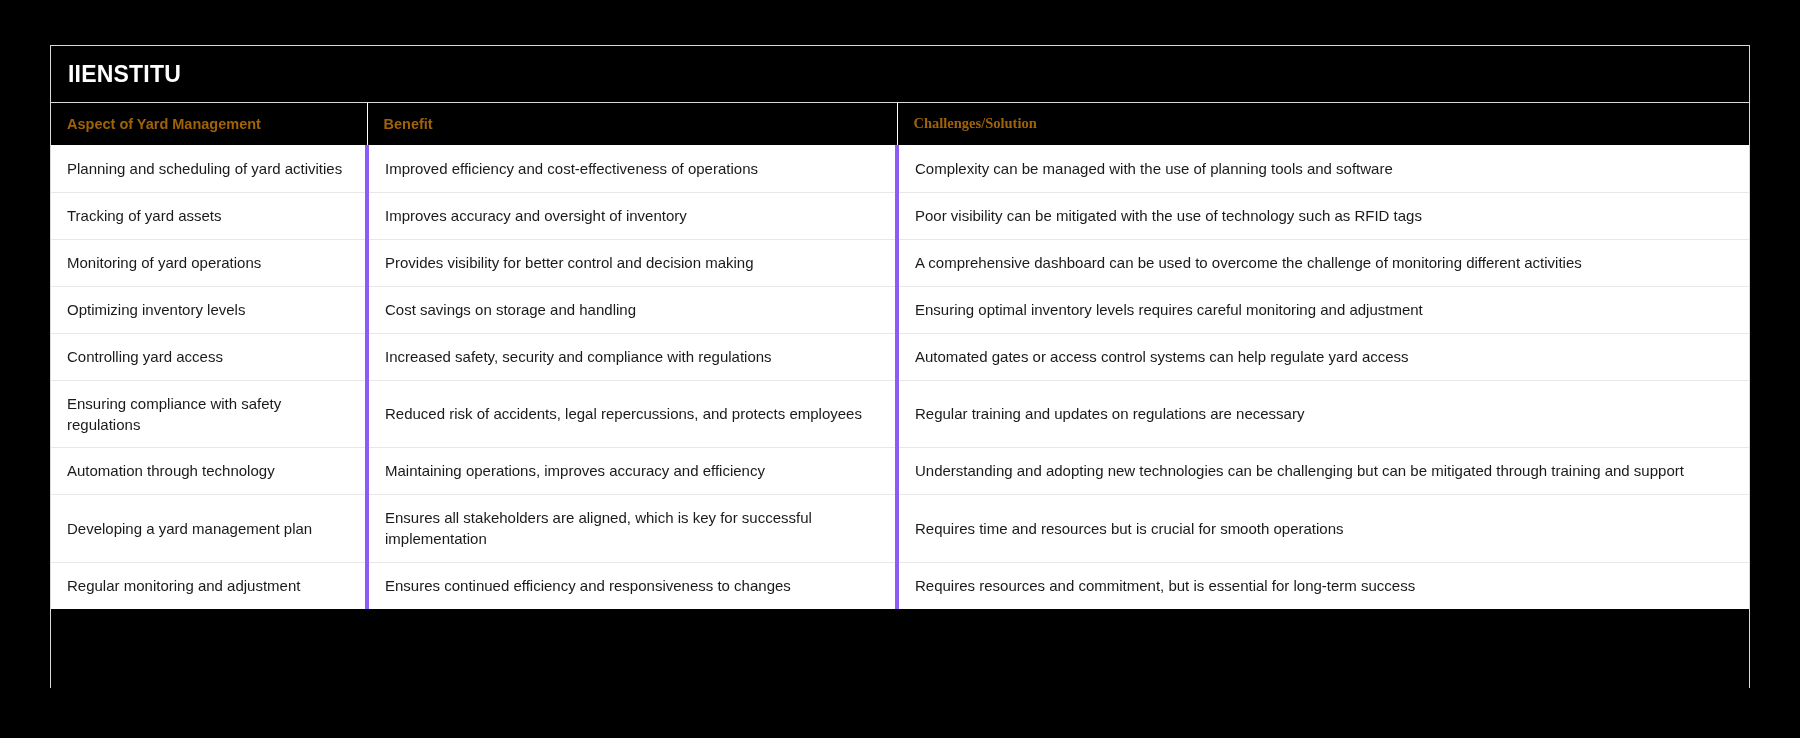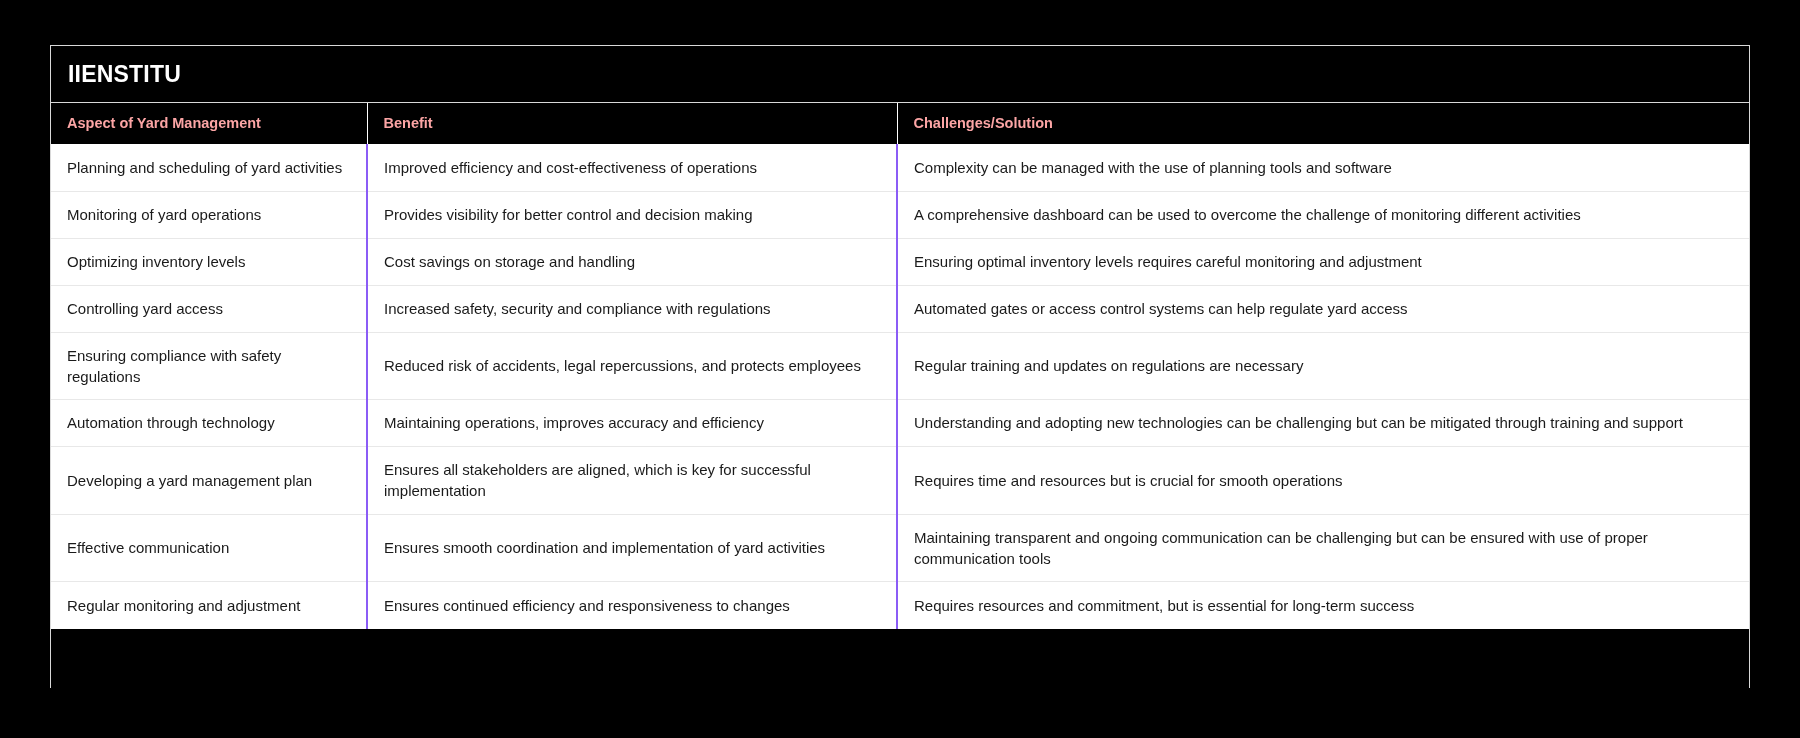--- a/index.html
+++ b/index.html
@@ -60,39 +60,39 @@
     table-layout: fixed;
     background: #ffffff;
   }
 
   table.ym-table col.c1 { width: 316px; }
   table.ym-table col.c2 { width: 530px; }
   table.ym-table col.c3 { width: 852px; }
 
   thead th {
     background: #000000;
-    color: #fca5a5;
+    color: #a16207;
     font-size: 14.5px;
     font-weight: bold;
     text-align: left;
     padding: 12px 16px 13px 16px;
     border-right: 1px solid #ffffff;
     vertical-align: middle;
     white-space: nowrap;
   }
-  thead th:last-child { border-right: none; }
+  thead th:last-child { border-right: none; font-family: Liberation Serif, serif; }
 
   tbody td {
     background: #ffffff;
     color: #1a1a1a;
     font-size: 15px;
     line-height: 1.42;
     text-align: left;
     padding: 12px 16px;
-    border-right: 2px solid #8b5cf6;
+    border-right: 4px solid #8b5cf6;
     border-bottom: 1px solid #e8e8e8;
     vertical-align: middle;
   }
   tbody td:last-child { border-right: none; }
   tbody tr:last-child td { border-bottom: none; }
 
   
   tbody tr { height: 47px; }
 </style>
 </head>
@@ -119,20 +119,25 @@
           <th>Challenges/Solution</th>
         </tr>
       </thead>
       <tbody>
         <tr>
           <td>Planning and scheduling of yard activities</td>
           <td>Improved efficiency and cost-effectiveness of operations</td>
           <td>Complexity can be managed with the use of planning tools and software</td>
         </tr>
         <tr>
+          <td>Tracking of yard assets</td>
+          <td>Improves accuracy and oversight of inventory</td>
+          <td>Poor visibility can be mitigated with the use of technology such as RFID tags</td>
+        </tr>
+        <tr>
           <td>Monitoring of yard operations</td>
           <td>Provides visibility for better control and decision making</td>
           <td>A comprehensive dashboard can be used to overcome the challenge of monitoring different activities</td>
         </tr>
         <tr>
           <td>Optimizing inventory levels</td>
           <td>Cost savings on storage and handling</td>
           <td>Ensuring optimal inventory levels requires careful monitoring and adjustment</td>
         </tr>
         <tr>
@@ -149,25 +154,20 @@
           <td>Automation through technology</td>
           <td>Maintaining operations, improves accuracy and efficiency</td>
           <td>Understanding and adopting new technologies can be challenging but can be mitigated through training and support</td>
         </tr>
         <tr>
           <td>Developing a yard management plan</td>
           <td>Ensures all stakeholders are aligned, which is key for successful implementation</td>
           <td>Requires time and resources but is crucial for smooth operations</td>
         </tr>
         <tr>
-          <td>Effective communication</td>
-          <td>Ensures smooth coordination and implementation of yard activities</td>
-          <td>Maintaining transparent and ongoing communication can be challenging but can be ensured with use of proper communication tools</td>
-        </tr>
-        <tr>
           <td>Regular monitoring and adjustment</td>
           <td>Ensures continued efficiency and responsiveness to changes</td>
           <td>Requires resources and commitment, but is essential for long-term success</td>
         </tr>
       </tbody>
     </table>
 
   </div>
 
 </div>

